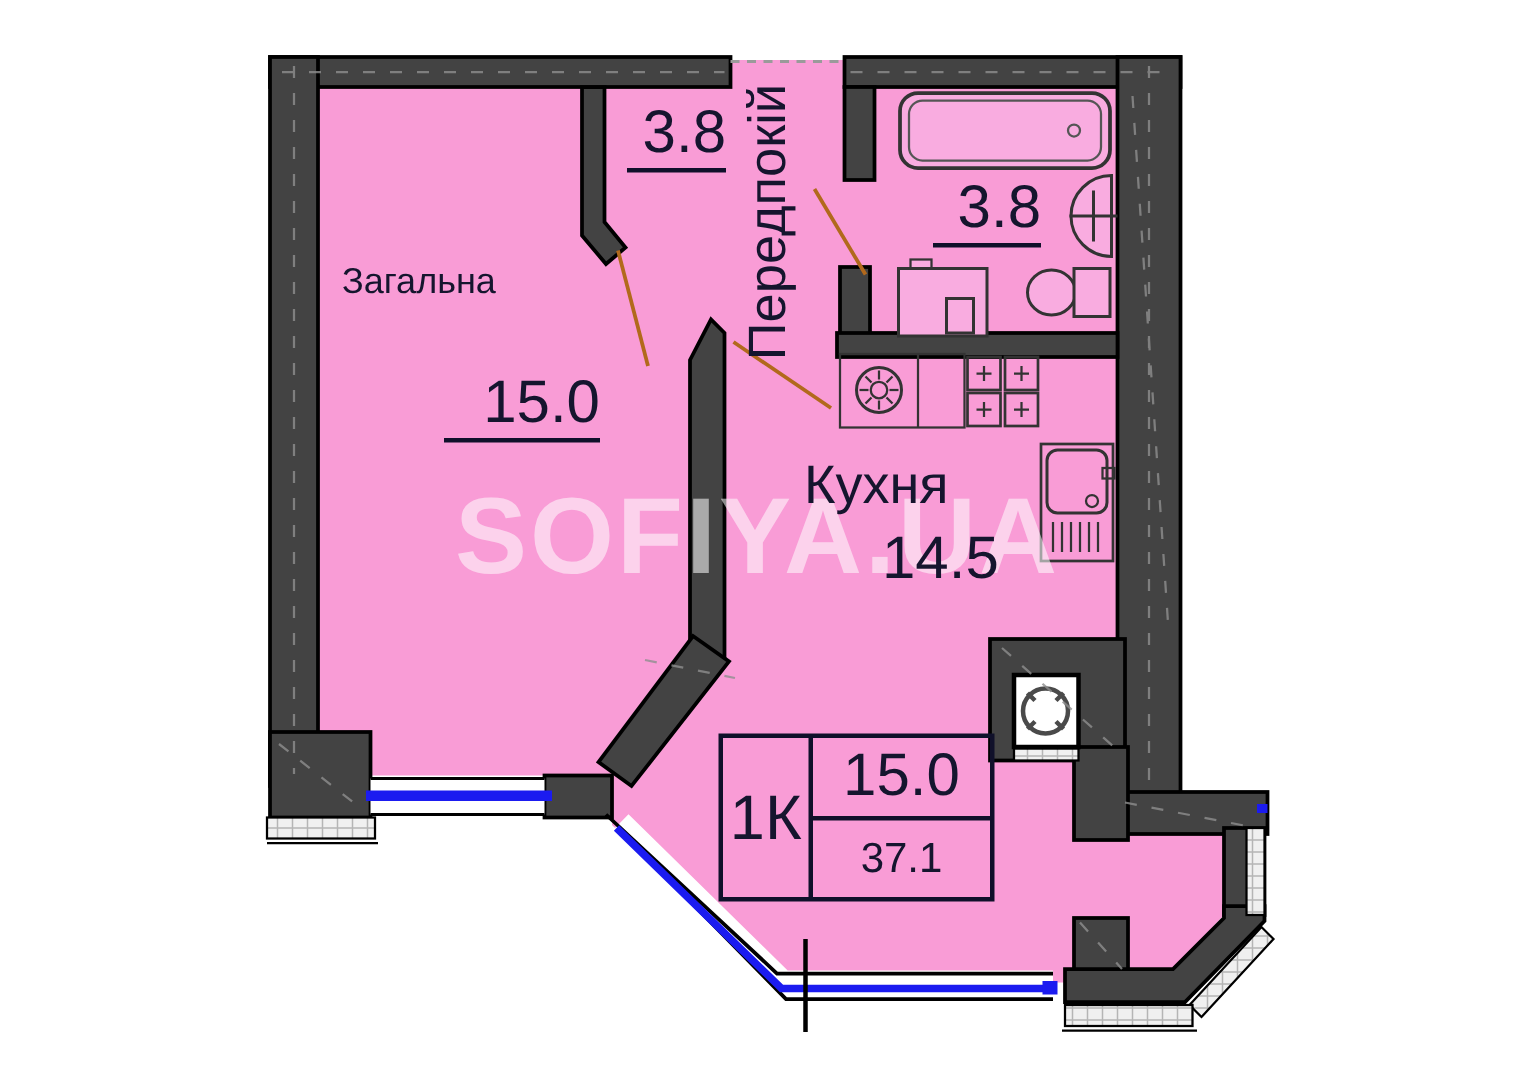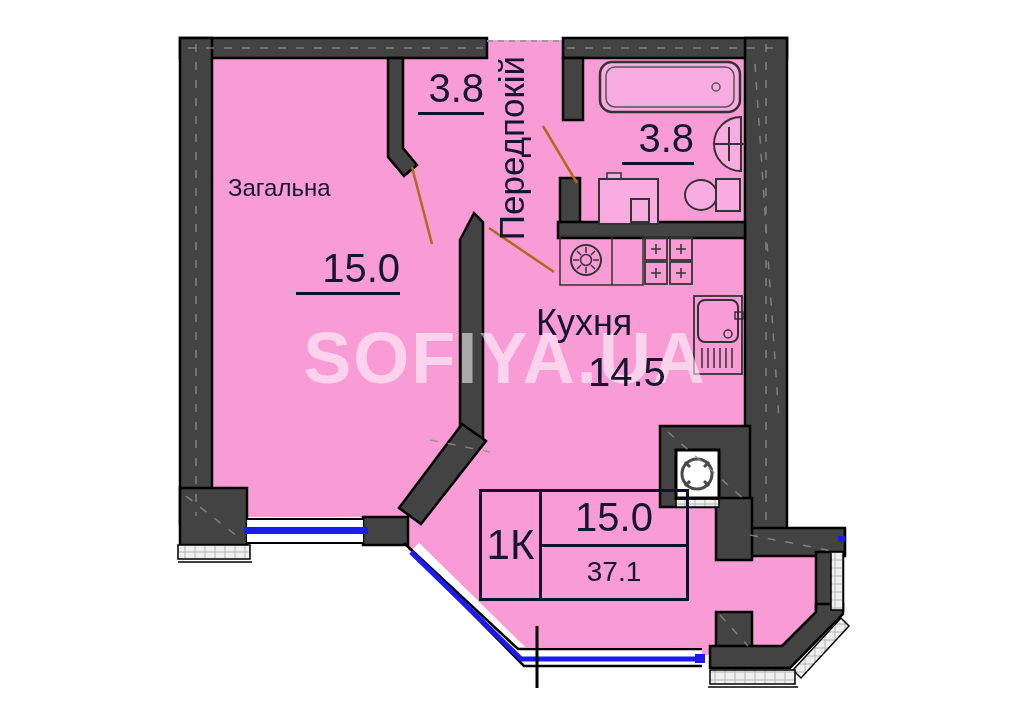--- a/index.html
+++ b/index.html
@@ -12,21 +12,21 @@
   #living-name{left:228px;top:170px;font-size:24px;line-height:36px;}
   #living-area{left:296px;top:246px;width:104px;}
   #closet-area{left:418px;top:66px;width:66px;}
   #hall-name{left:512px;top:148px;transform:translate(-50%,-50%) rotate(-90deg);font-size:35px;}
   #bath-area{left:622px;top:116px;width:72px;}
   #kitchen-name{left:536px;top:302px;font-size:36px;}
   #kitchen-area{left:588px;top:350px;font-size:40px;}
   #watermark{position:absolute;left:505px;top:358px;transform:translate(-50%,-50%);
              font-size:72px;font-weight:bold;letter-spacing:2px;color:rgba(255,255,255,0.55);
              white-space:nowrap;}
-  #summary-table{position:absolute;left:479px;top:489px;width:210px;height:112px;
+  #summary-table{position:absolute;left:479px;top:489px;width:184px;height:112px;
                  border:3px solid #10102a;box-sizing:border-box;display:flex;color:#15152e;}
   #summary-table .cell{display:flex;align-items:center;justify-content:center;}
   #unit-cell{width:57px;border-right:3px solid #10102a;font-size:42px;}
   #right-col{flex:1;display:flex;flex-direction:column;}
   #room-area-cell{flex:1;border-bottom:3px solid #10102a;font-size:40px;}
   #total-area-cell{flex:1;font-size:28px;}
 </style>
 </head>
 <body>
 

